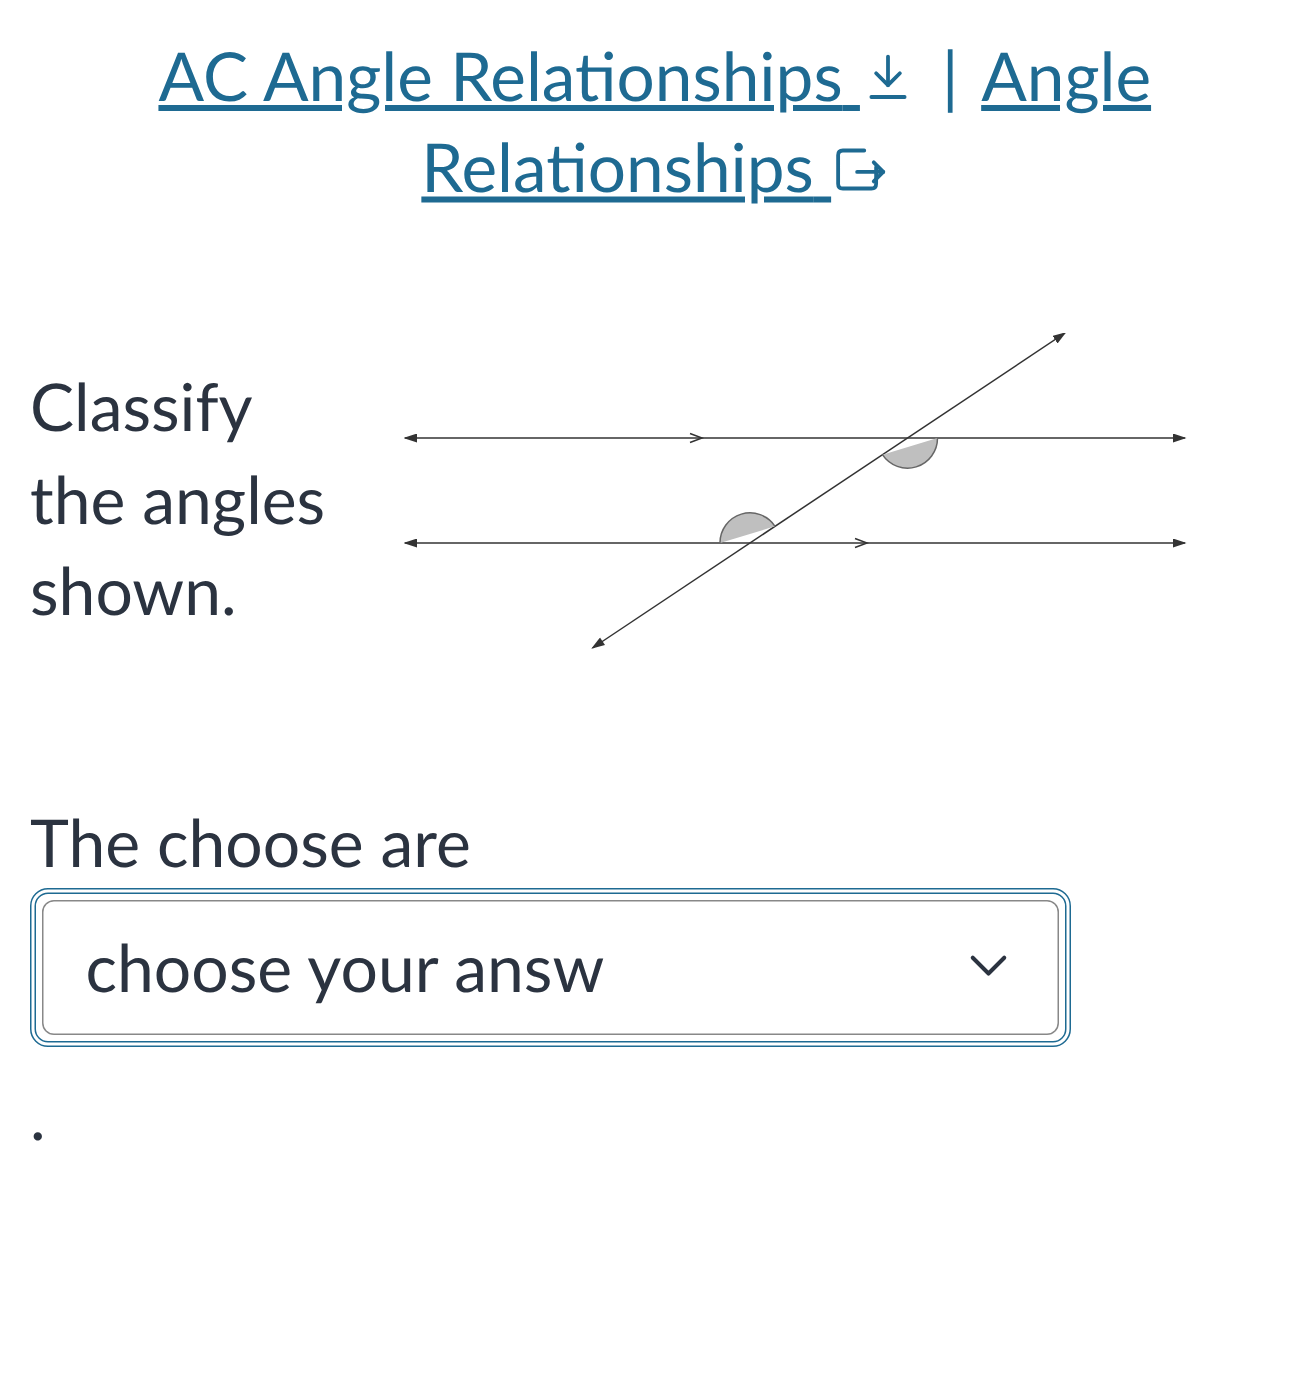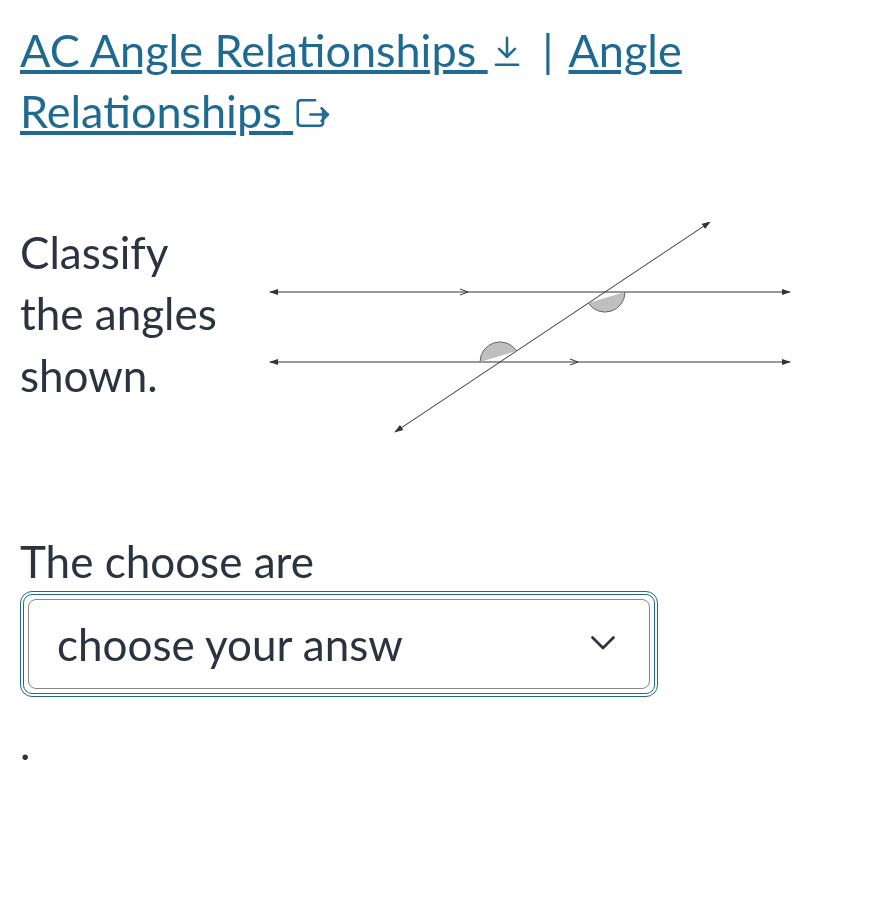--- a/index.html
+++ b/index.html
@@ -9,38 +9,40 @@
     font-family: "Lato", "Segoe UI", -apple-system, BlinkMacSystemFont, sans-serif;
     background: #fff;
     width: 873px;
   }
   .header {
     font-size: 45px;
     font-weight: 400;
     line-height: 1.35;
     color: #1e6a92;
     margin-bottom: 80px;
+    text-align: center;
   }
   .header a {
     color: #1e6a92;
     text-decoration: underline;
   }
   .header .sep {
     text-decoration: none;
     display: inline-block;
     margin: 0 5px;
   }
   .hdr-icon {
     display: inline-block;
     vertical-align: -4px;
     text-decoration: underline;
   }
   .hdr-icon svg { display: block; }
   .question-row {
     display: flex;
+    align-items: center;
     gap: 30px;
     margin-bottom: 90px;
   }
   .question-text {
     font-size: 44px;
     color: #2b3340;
     line-height: 1.4;
     width: 200px;
     flex: 0 0 auto;
   }
@@ -49,21 +51,21 @@
   }
   .answer-line {
     font-size: 44px;
     color: #2b3340;
     margin-bottom: 4px;
   }
   .select-wrap {
     border: 4px double #1e6a92;
     border-radius: 12px;
     padding: 4px;
-    width: 638px;
+    width: 694px;
     margin-bottom: 20px;
   }
   .select-inner {
     border: 1px solid #888;
     border-radius: 8px;
     padding: 18px 28px;
     display: flex;
     align-items: center;
     justify-content: space-between;
     cursor: pointer;

